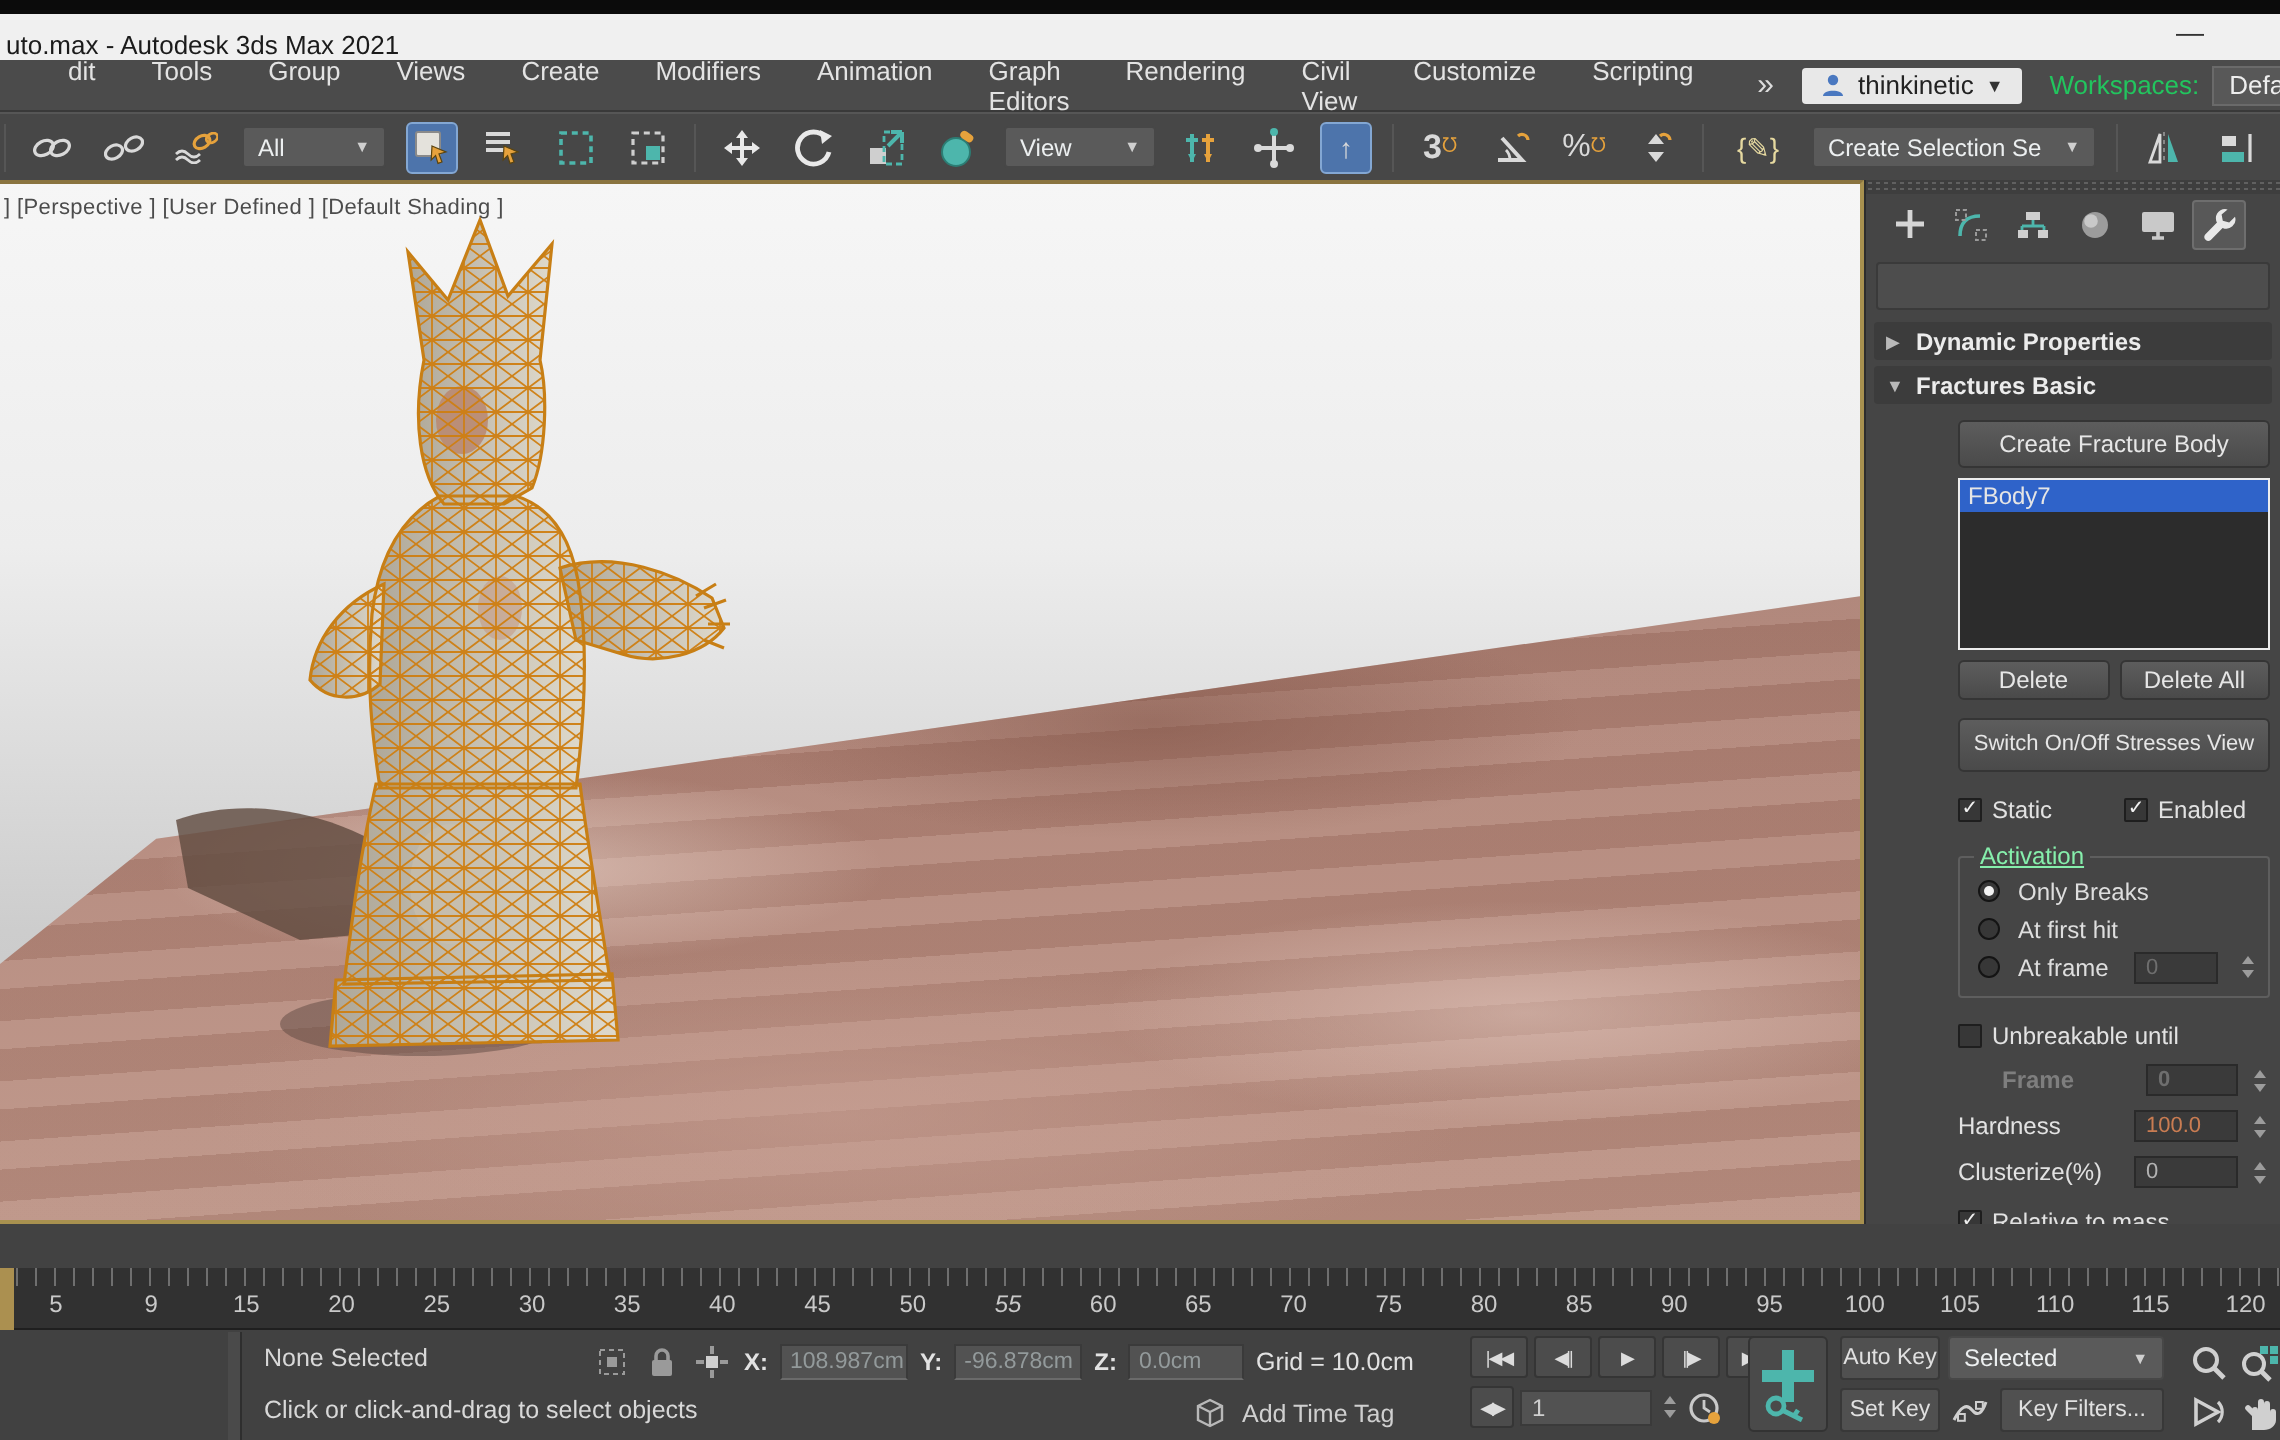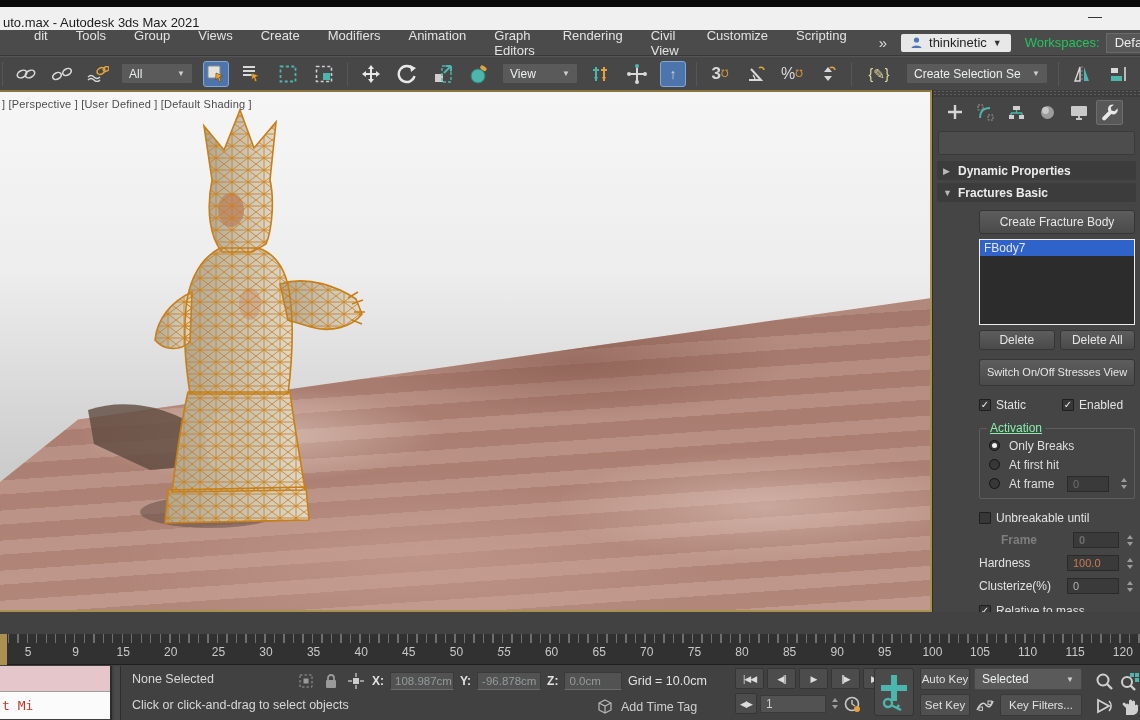--- a/index.html
+++ b/index.html
@@ -526,24 +526,20 @@
         <span class="tick-label" style="left: 884.8px;">95</span>
         <span class="tick-label" style="left: 932.4px;">100</span>
         <span class="tick-label" style="left: 980px;">105</span>
         <span class="tick-label" style="left: 1027.6px;">110</span>
         <span class="tick-label" style="left: 1075.2px;">115</span>
         <span class="tick-label" style="left: 1122.8px;">120</span>
       </div>
   </div>
 
   <div id="statusbar">
-    <div id="listener">
-      <div class="pink"></div>
-      <div class="white">t Mi</div>
-    </div>
     <div id="splitter"></div>
     <div id="status-line">None Selected</div>
     <div id="prompt-line">Click or click-and-drag to select objects</div>
     <div id="sel-icons">
       <svg width="16" height="16" viewBox="0 0 16 16">
           <rect x="2" y="2" width="12" height="12" fill="none" stroke="#9a9a9a" stroke-dasharray="2.5 2"></rect>
           <rect x="5.5" y="5.5" width="5" height="5" fill="#9a9a9a"></rect>
         </svg>
       <svg width="14" height="16" viewBox="0 0 14 16">
           <rect x="2" y="7" width="10" height="8" rx="1" fill="#9a9a9a"></rect>

